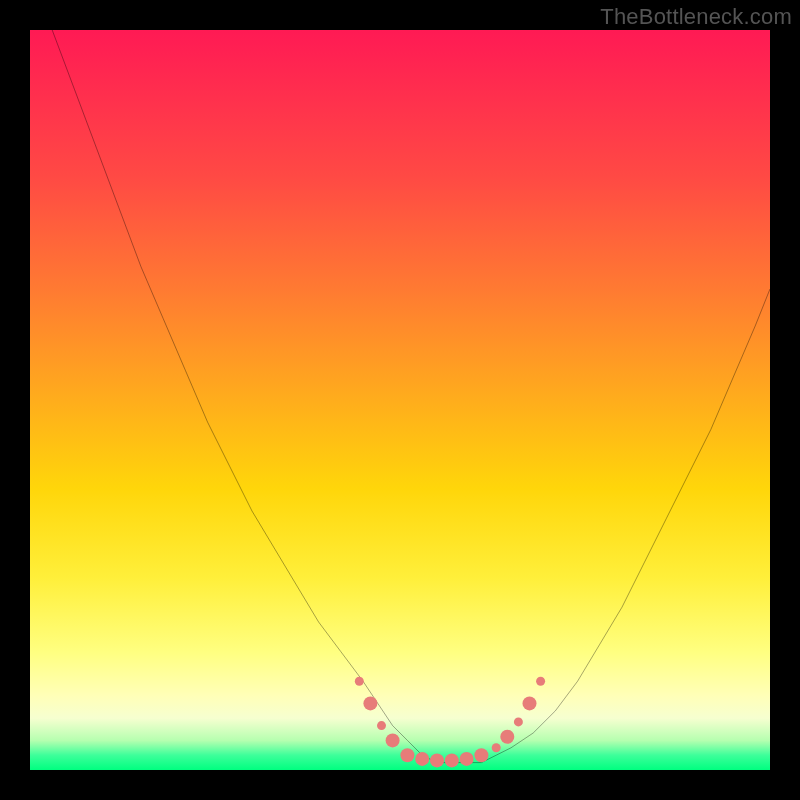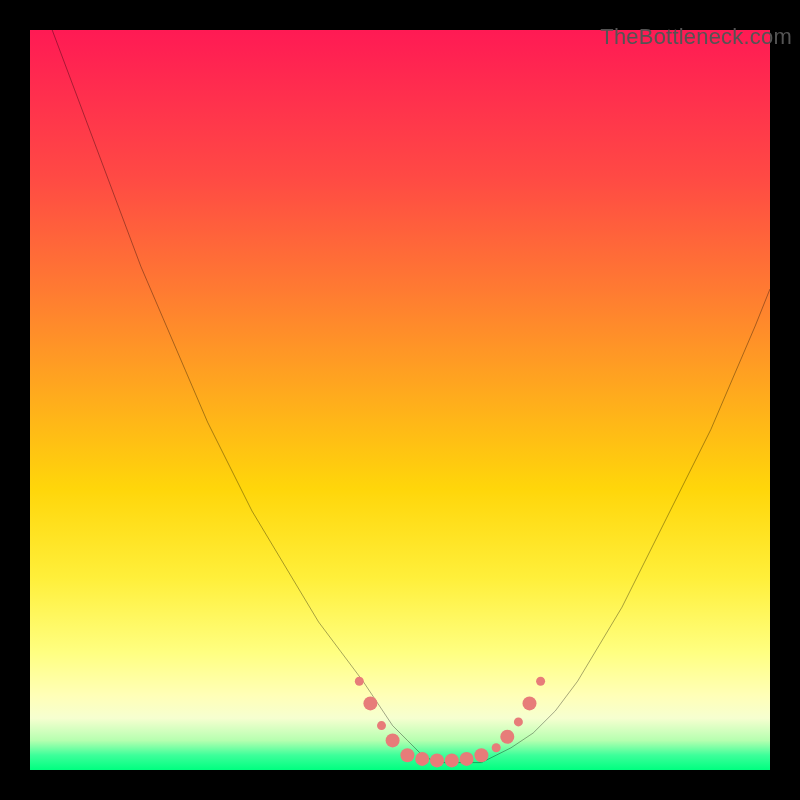--- a/index.html
+++ b/index.html
@@ -50,21 +50,20 @@
   }
   .watermark {
     position: absolute;
     top: 4px;
     right: 8px;
     color: #545454;
     font-size: 22px;
     letter-spacing: 0.2px;
     font-weight: 500;
     user-select: none;
-    margin-top: 20px;
   }
 </style>
 </head>
 <body>
 
 <div class="plot-frame">
   <div class="plot-area">
     <div class="gradient"></div>
     <svg class="curve-layer" viewBox="0 0 100 100" preserveAspectRatio="none">
       <g>

